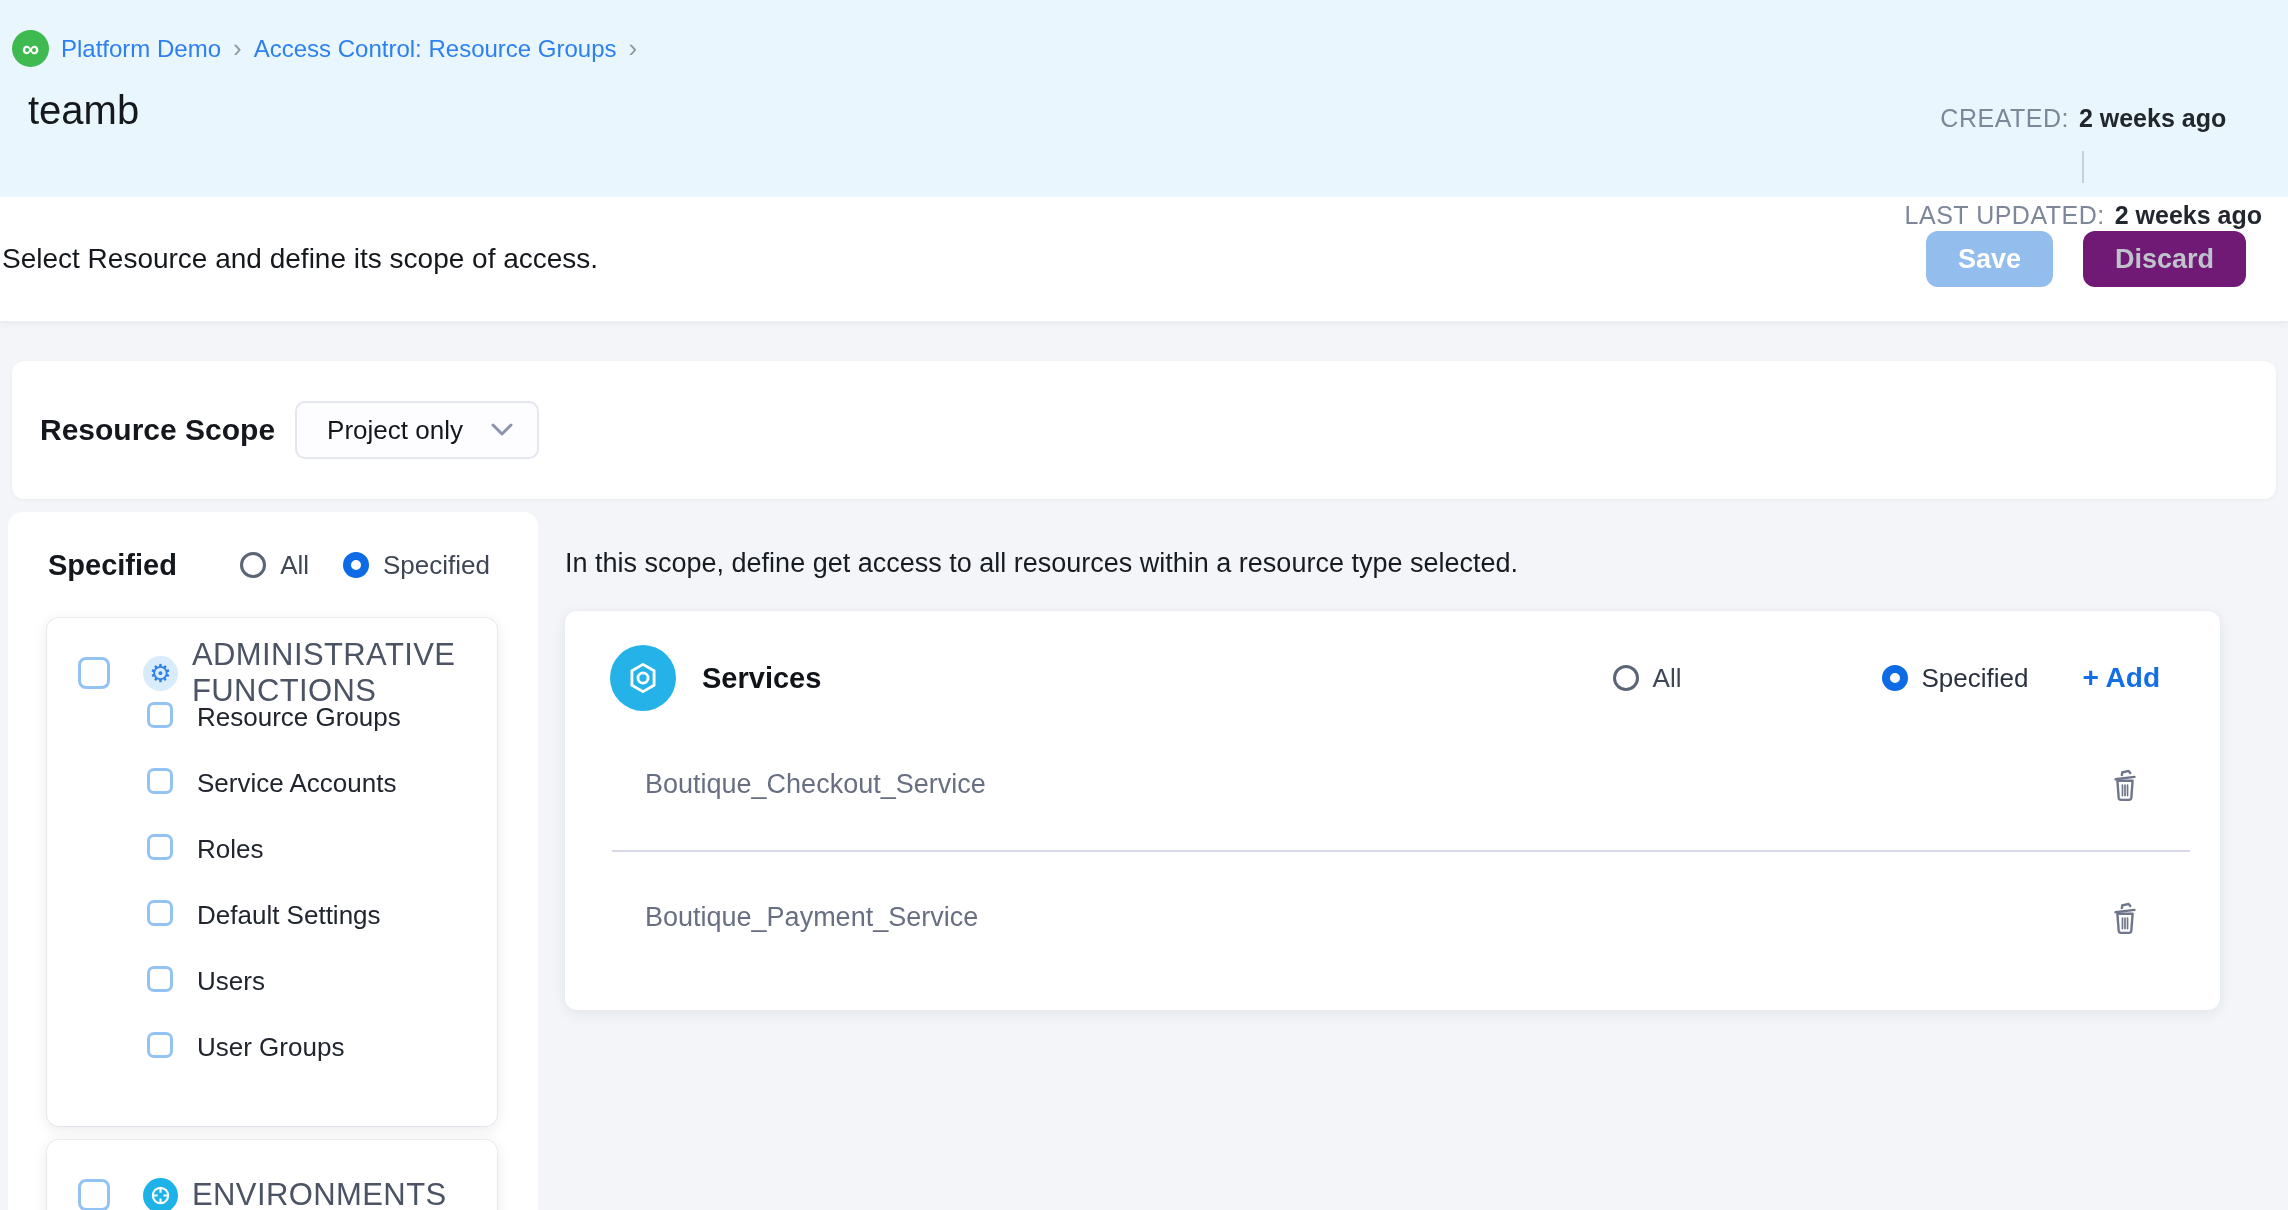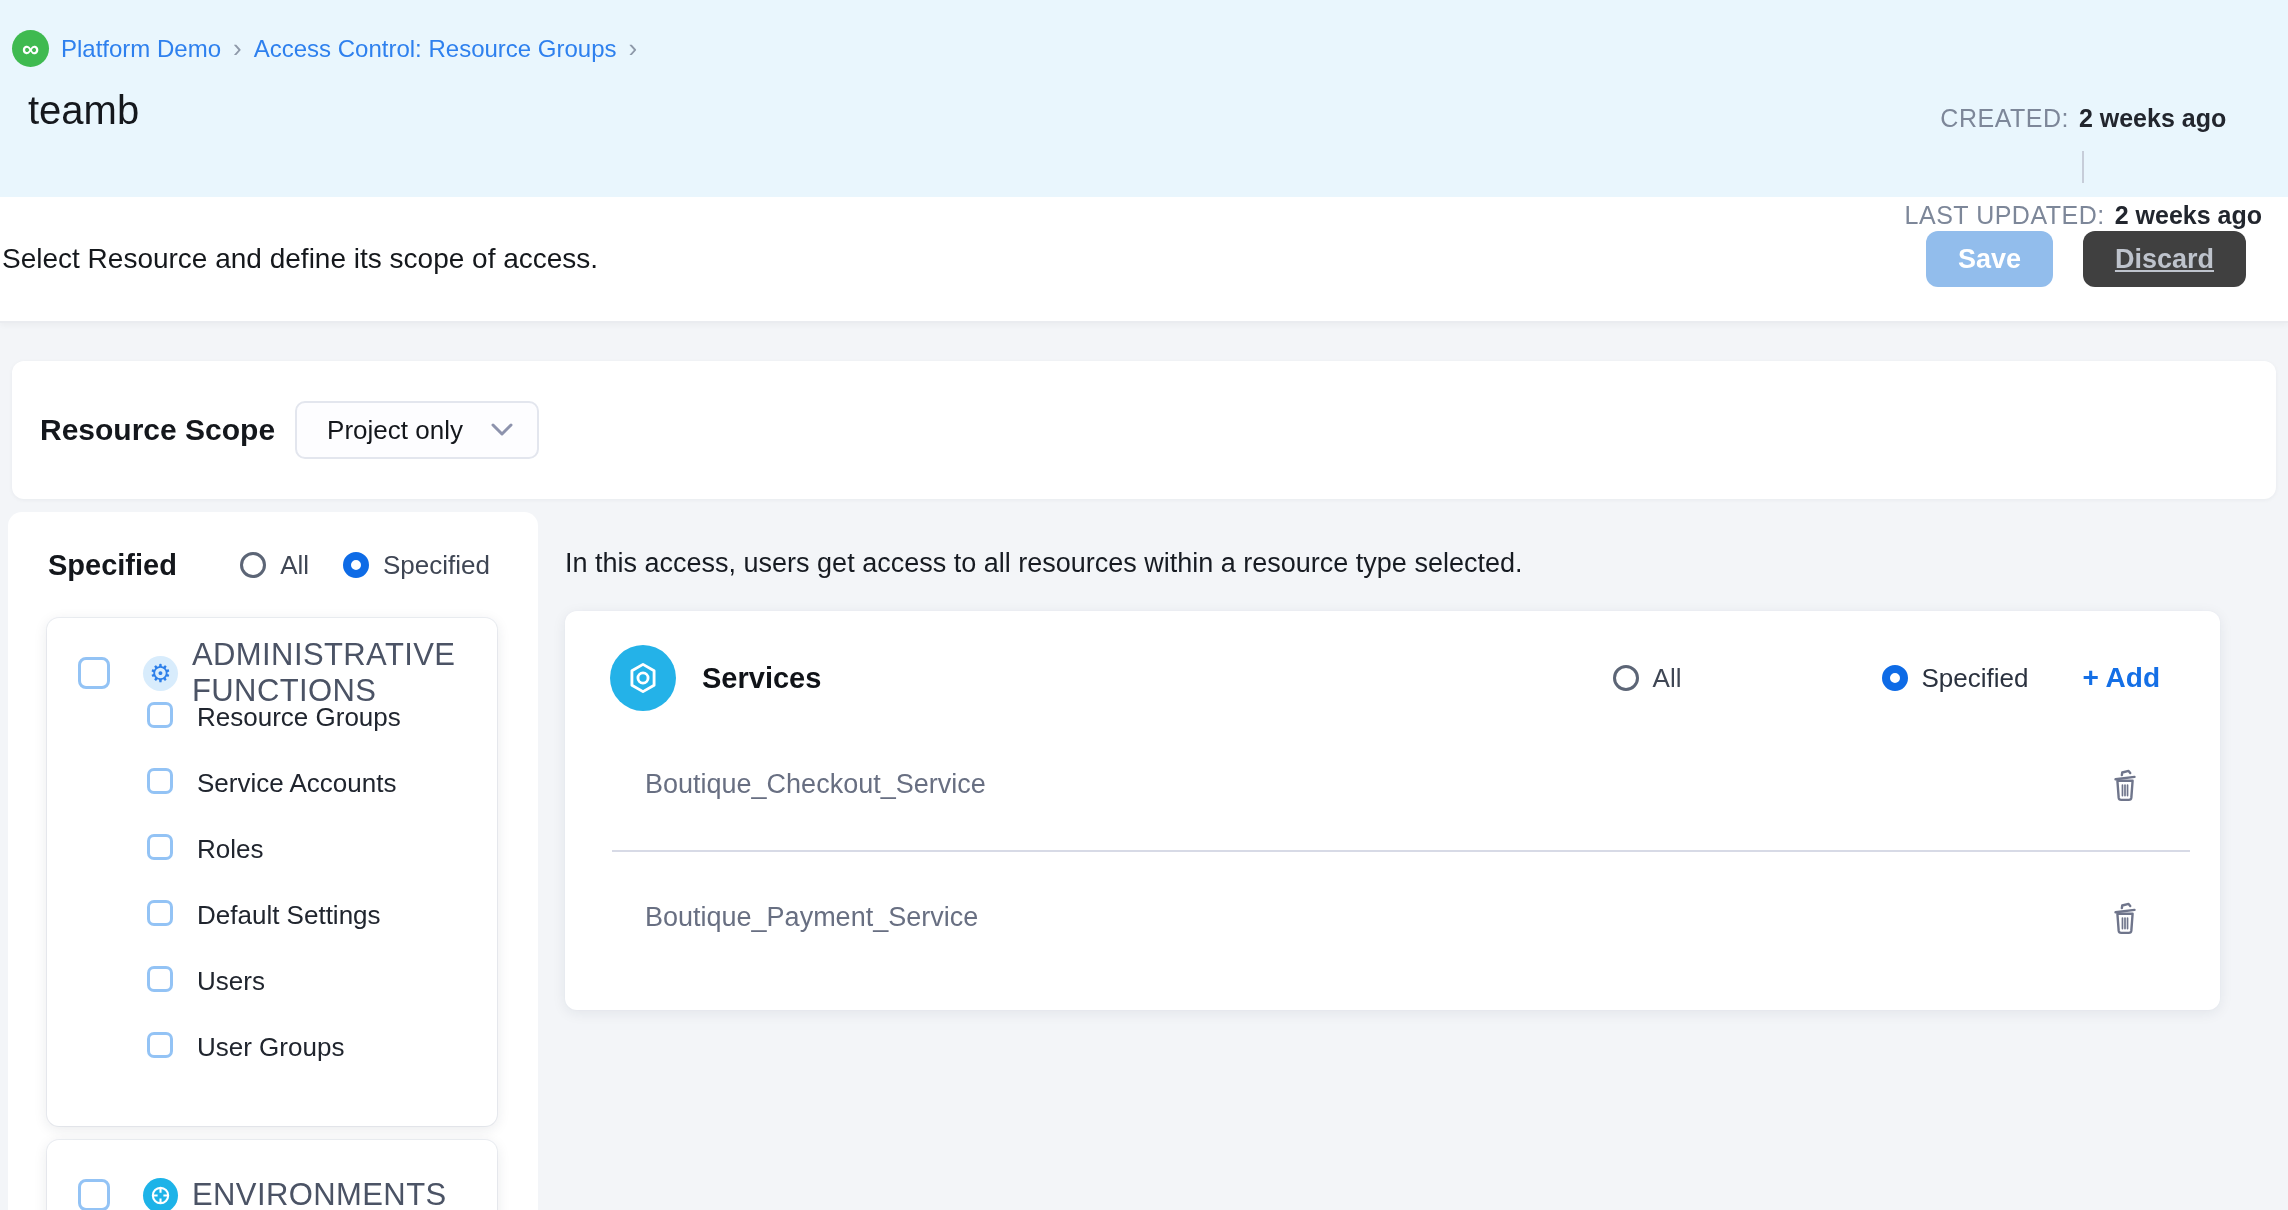--- a/index.html
+++ b/index.html
@@ -50,21 +50,21 @@
     display:flex; align-items:center;
   }
   .toolbar-desc { font-size:28px; color:#15181c; margin-left:2px; }
   .toolbar-buttons { margin-left:auto; margin-right:42px; display:flex; gap:30px; }
   .btn {
     height:56px; border:none; border-radius:12px;
     font-size:27px; font-weight:700; padding:0 32px;
     font-family:inherit; cursor:default;
   }
   .btn-save { background:#92bdec; color:#ffffff; }
-  .btn-discard { background:#404040; color:#bec3cc;text-decoration:underline; }
+  .btn-discard { background:#701a75; color:#bec3cc; }
 
   
   .scope-card {
     margin:38px 12px 0 12px; height:138px;
     background:#fff; border-radius:12px;
     box-shadow:0 1px 4px rgba(20,30,60,.05);
     display:flex; align-items:center; padding-left:28px;
   }
   .scope-label { font-size:30px; font-weight:700; color:#14171c; }
   .scope-select {
@@ -249,21 +249,21 @@
             <circle cx="12" cy="12" r="8"></circle>
             <path d="M12 4v5M12 15v5M4 12h5M15 12h5"></path>
           </svg>
         </span>
         <span class="group-label">ENVIRONMENTS</span>
       </div>
     </div>
   </div>
 
   <div class="right-col">
-    <div class="scope-note">In this access, users get access to all resources within a resource type selected.</div>
+    <div class="scope-note">In this scope, define get access to all resources within a resource type selected.</div>
 
     <div class="services-card">
       <div class="svc-header">
         <span class="svc-icon">
           <svg width="38" height="38" viewBox="0 0 24 24" fill="none" stroke="#ffffff" stroke-width="1.8" stroke-linejoin="round">
             <path d="M12 3.4l7 4v9.2l-7 4-7-4V7.4z"></path>
             <circle cx="12" cy="12" r="3.2"></circle>
           </svg>
         </span>
         <span class="svc-title">Services</span>

